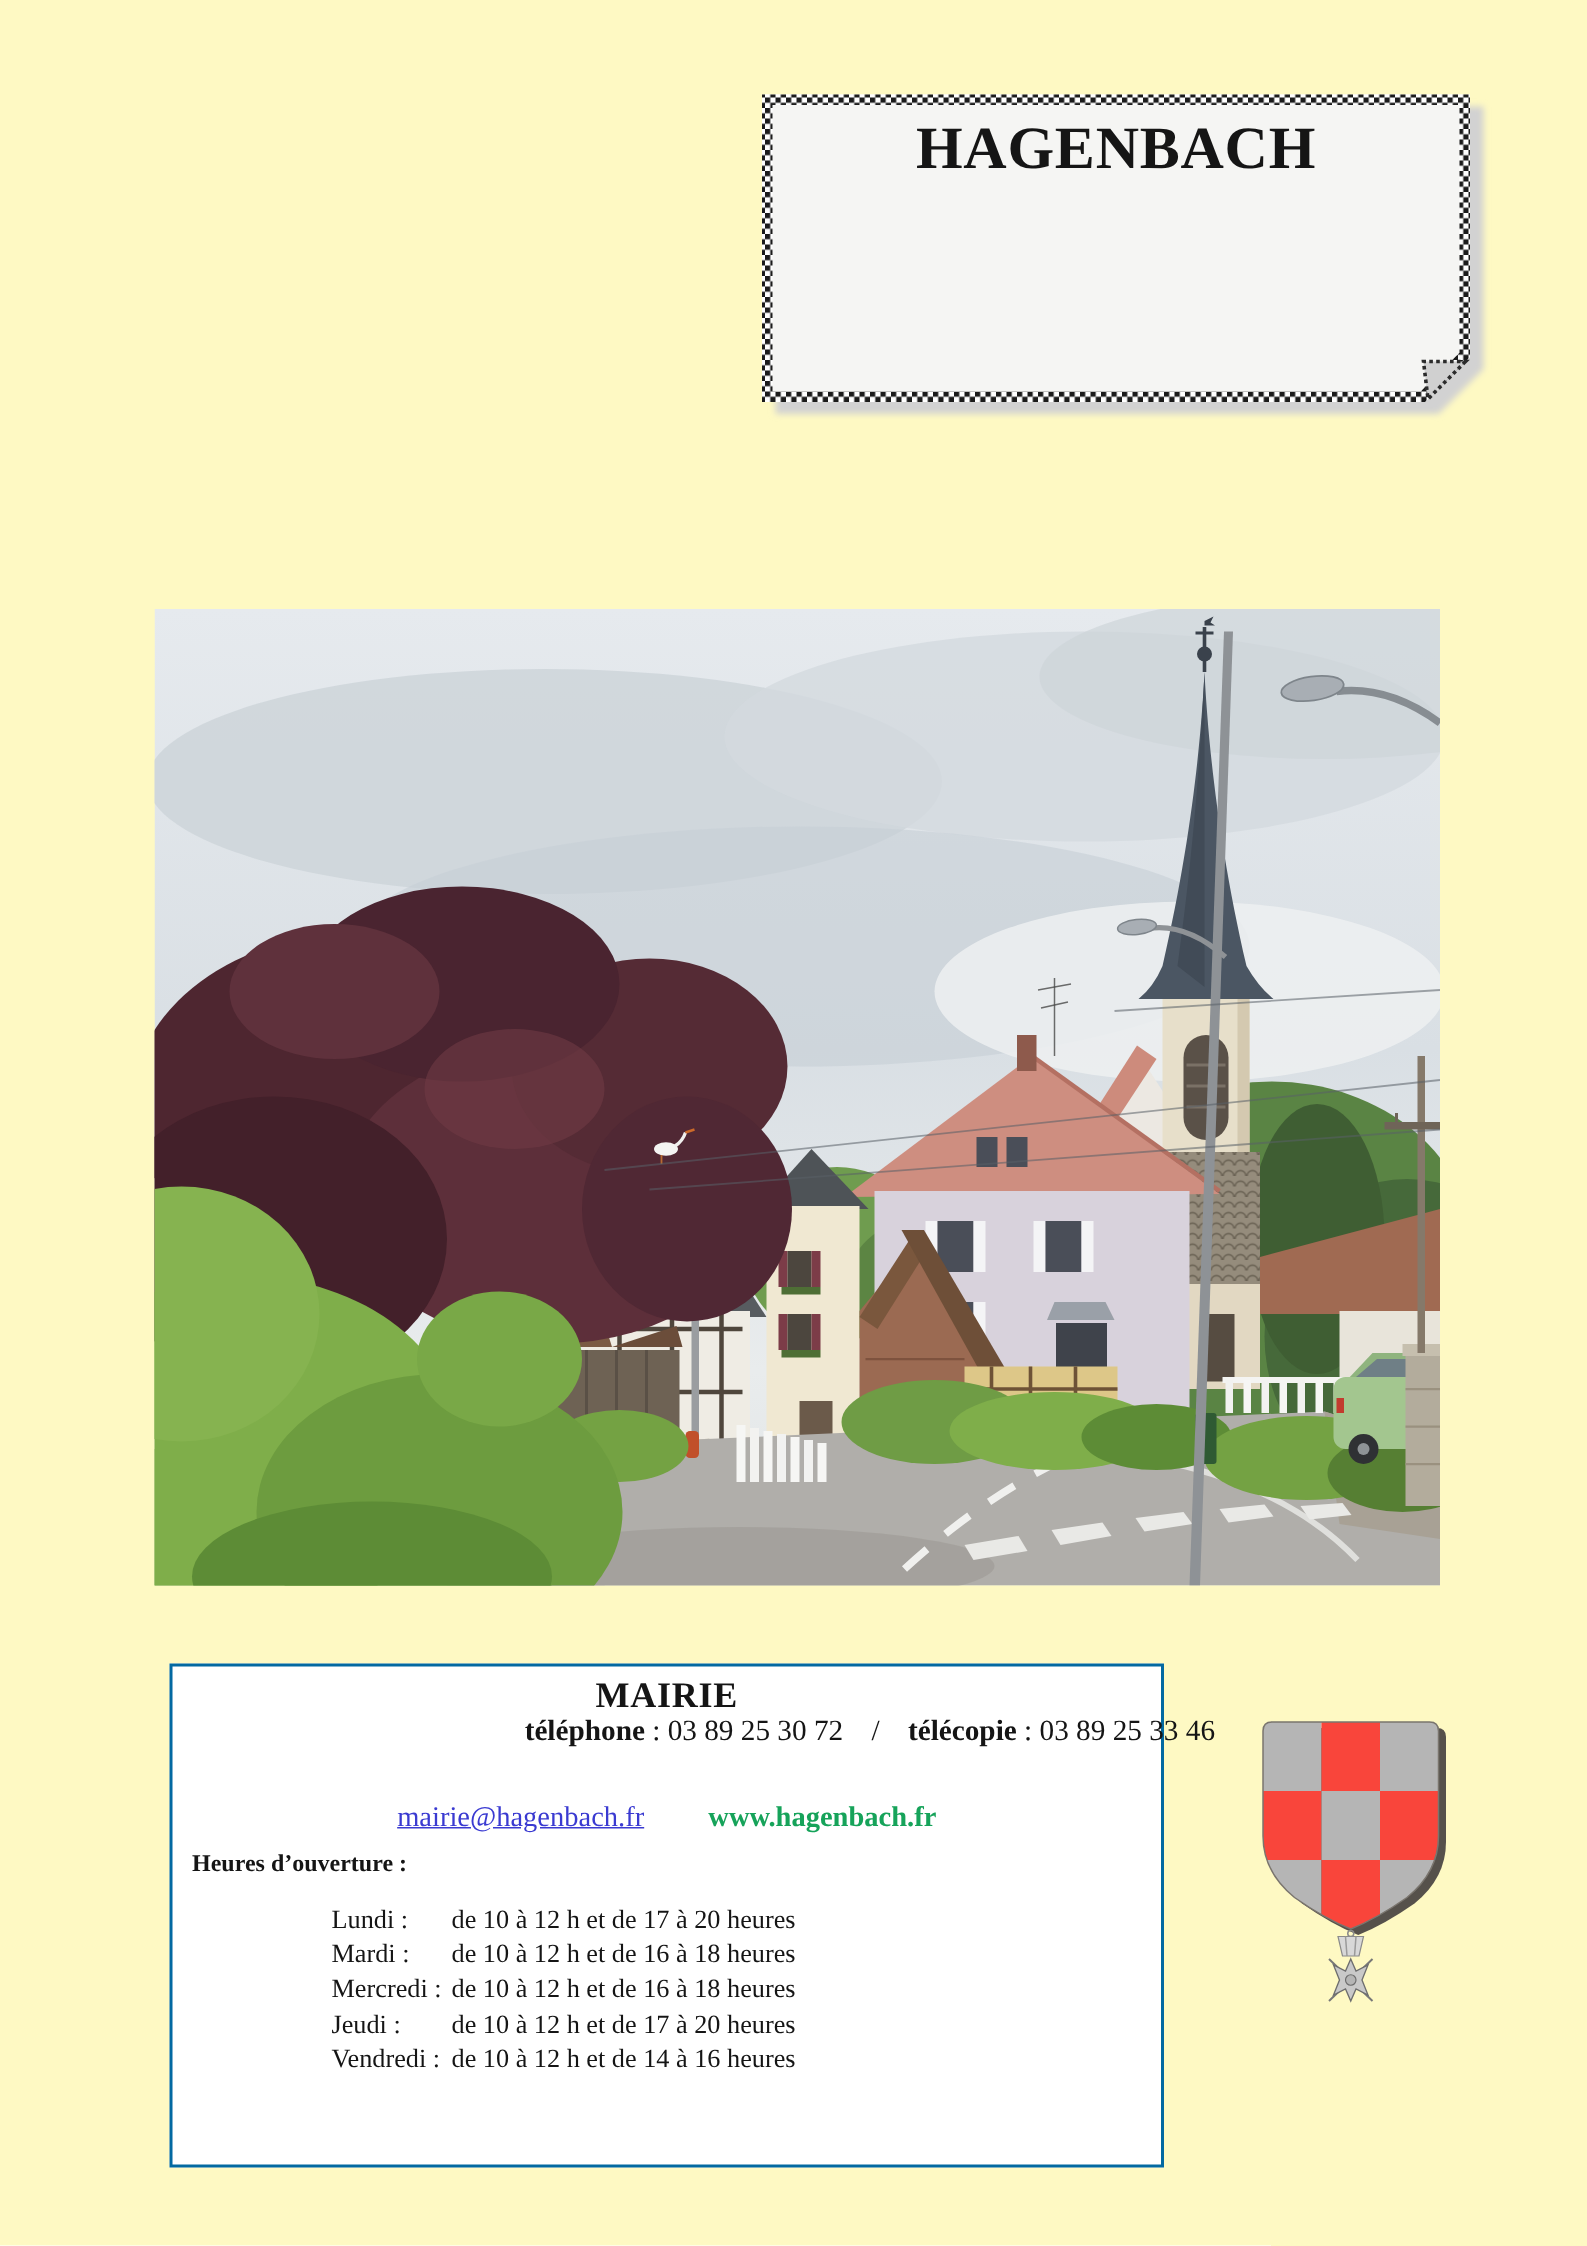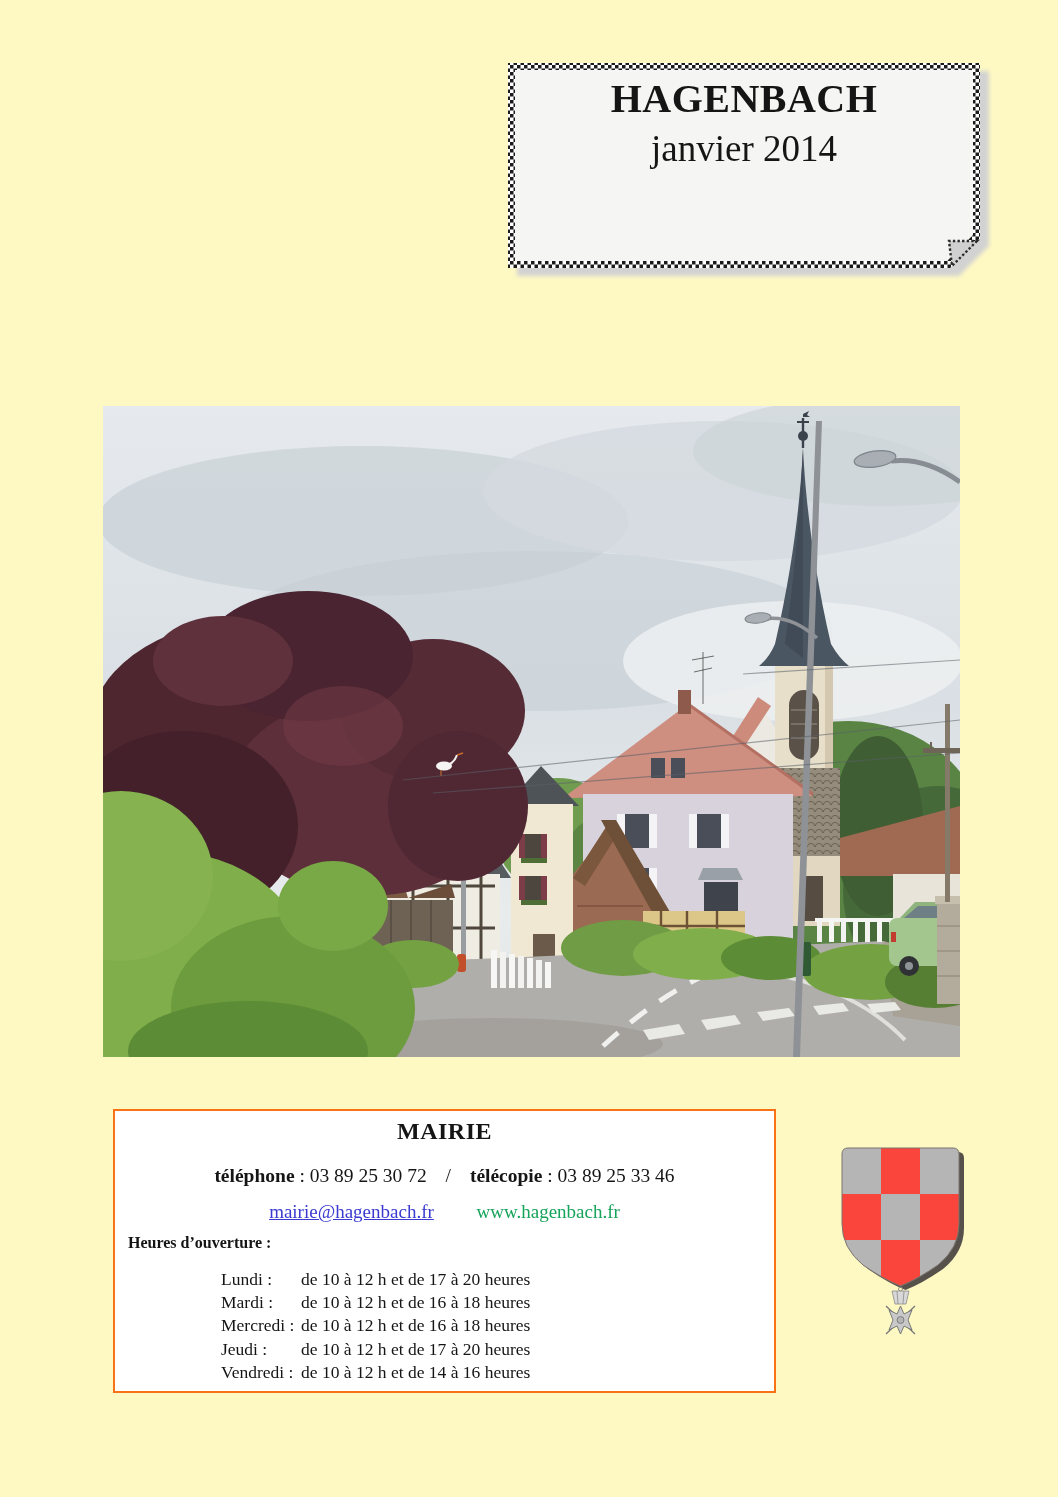--- a/index.html
+++ b/index.html
@@ -16,30 +16,30 @@
 
   
   .headline{position:absolute;left:115px;top:301px;width:860px;margin:0;text-align:center;
             font-size:52px;font-weight:bold;color:#e41414;letter-spacing:-1px;line-height:58px;}
 
   
   .photo{position:absolute;left:103px;top:406px;width:857px;height:651px;}
   .photo svg{display:block;width:100%;height:100%;}
 
   
-  .mairie-box{position:absolute;left:113px;top:1109px;width:663px;height:284px;
-              border:2px solid #f97316;box-sizing:border-box;background:#ffffff;}
+  .mairie-box{position:absolute;left:113px;top:1109px;width:663px;height:336px;
+              border:2px solid #0369a1;box-sizing:border-box;background:#ffffff;}
   .mairie-title{position:absolute;left:0;top:7px;width:100%;text-align:center;
                 font-size:24px;font-weight:bold;letter-spacing:.5px;}
-  .contact-line{position:absolute;left:0;top:54px;width:100%;text-align:center;font-size:19.5px;}
+  .contact-line{position:absolute;left:0;top:33px;width:100%;text-align:right;font-size:19.5px;padding-left:36px;}
   .contact-line .lbl{font-weight:bold;}
   .contact-line .sep{margin:0 14px;}
   .links-line{position:absolute;left:0;top:90px;width:100%;text-align:center;font-size:19px;}
   .email-link{color:#3a3ad1;text-decoration:underline;margin-right:38px;text-align:center;}
-  .site-link{color:#16a35a;font-weight:normal;text-decoration:none;}
+  .site-link{color:#16a35a;font-weight:bold;text-decoration:none;}
   .hours-heading{position:absolute;left:13px;top:123px;font-size:16px;font-weight:bold;}
   .hours-list{position:absolute;left:106px;top:157px;font-size:17.5px;}
   .hours-row{display:flex;line-height:23.2px;}
   .hours-day{width:80px;}
 
   
   .coa{position:absolute;left:838px;top:1146px;}
 </style>
 </head>
 <body>
@@ -58,21 +58,20 @@
           <feGaussianBlur stdDeviation="2.2"></feGaussianBlur>
         </filter>
       </defs>
       <path d="M14,13 H486 V188 L456,218 H14 Z" fill="#d2d2d2" filter="url(#sh)"></path>
       <path d="M5,5 H477 V180 L447,210 H5 Z" fill="#f5f5f3"></path>
       <path d="M5,5 H477 V180 L447,210 H5 Z M12,12 H470 V177.1 L444.1,203 H12 Z" fill="url(#chk)" fill-rule="evenodd"></path>
       <path d="M474,183 L449,208 L446,183 Z" fill="#d0d0d0" stroke="#2b2b2b" stroke-width="2.4" stroke-dasharray="2.4 2.2"></path>
     </svg>
     <div class="masthead-text">
       <div class="m-title">HAGENBACH</div>
-      <div class="m-date">janvier 2014</div>
     </div>
   </div>
 
 
   <div class="photo" role="img" aria-label="Village street in Hagenbach: church steeple with slate spire, half-timbered houses, large purple beech tree, green hedge, street lamps and a parked green car">
     <svg viewBox="0 0 857 651" preserveAspectRatio="none">
       <defs>
         <linearGradient id="sky" x1="0" y1="0" x2="0" y2="1">
           <stop offset="0" stop-color="#e6eaee"></stop>
           <stop offset="0.45" stop-color="#d9dfe4"></stop>

